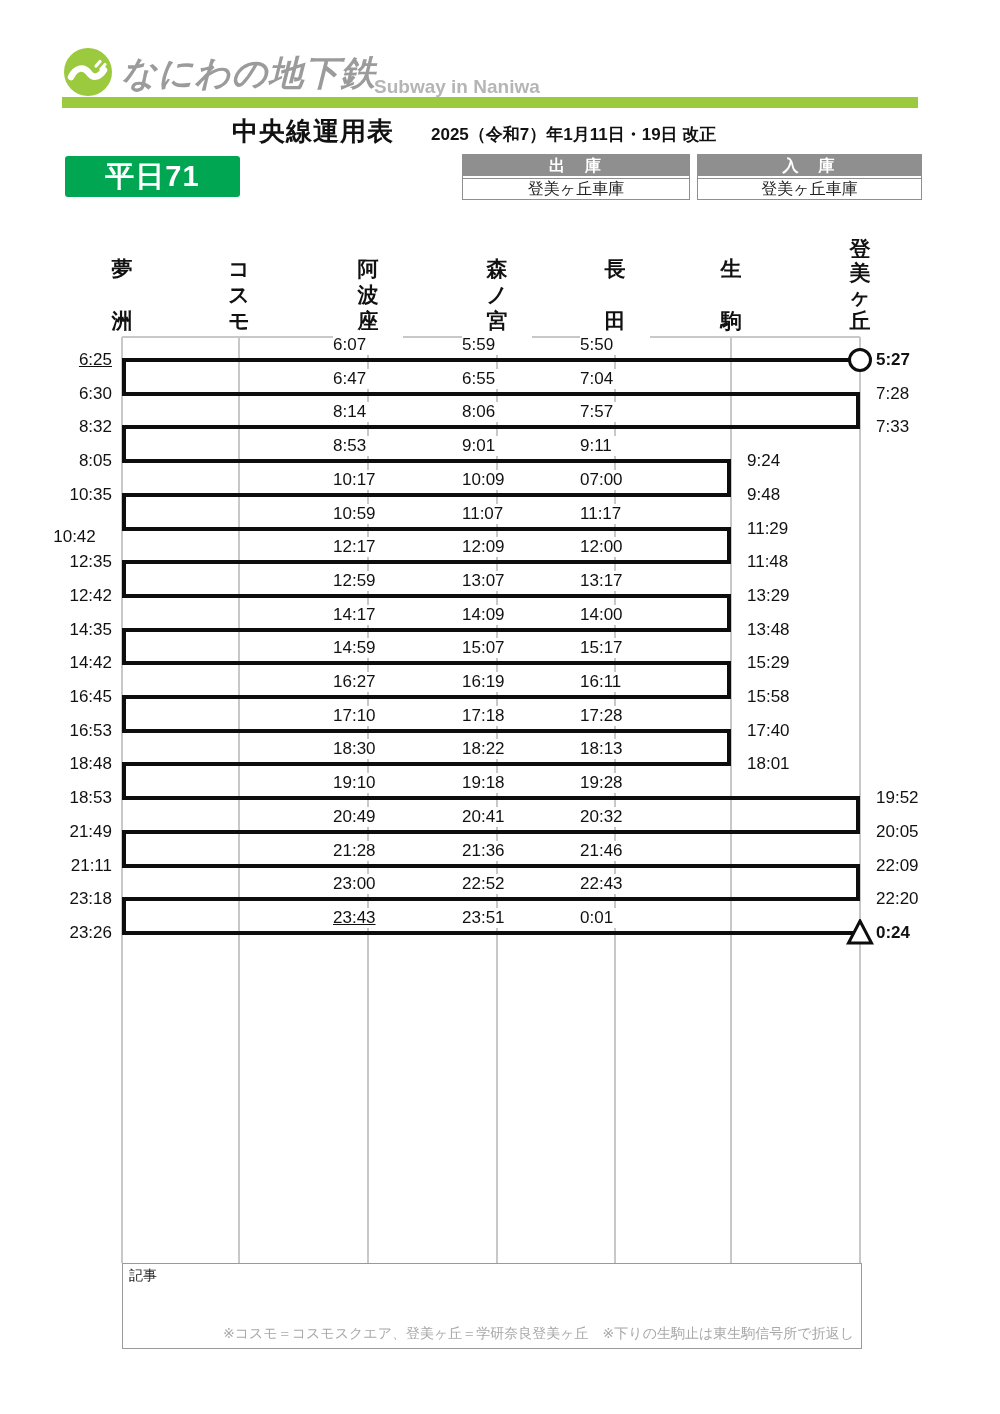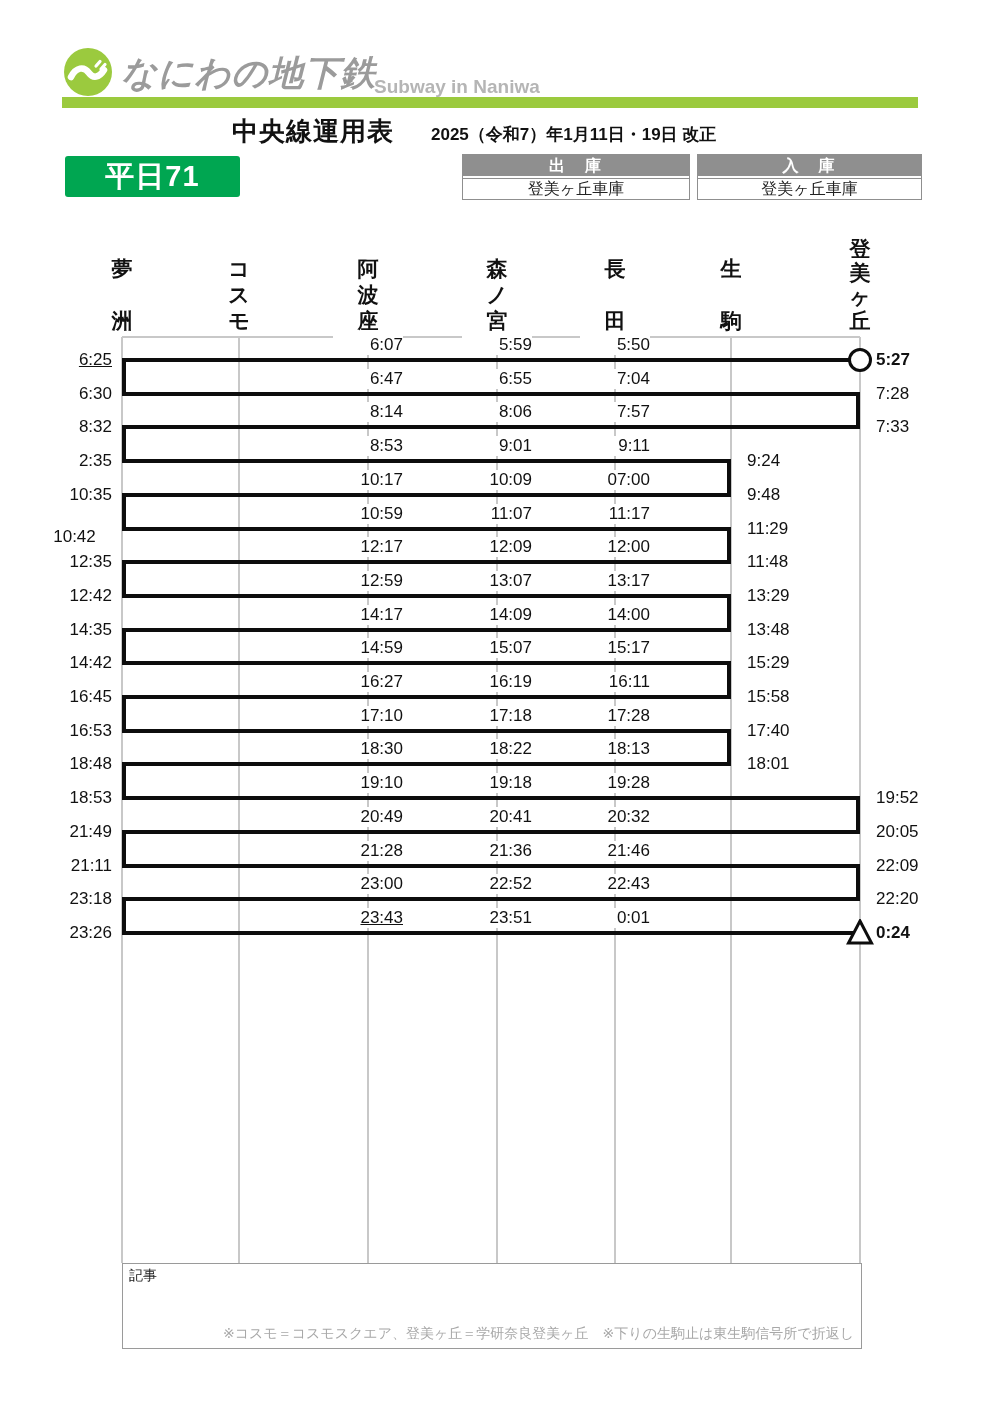--- a/index.html
+++ b/index.html
@@ -21,21 +21,21 @@
   .depot-body{height:20px;margin-top:1.5px;border-top:1.5px solid #8f8f8f;font-size:16px;line-height:20px;text-align:center;color:#222;}
   #depot-out{left:462px;width:226px;}
   #depot-in{left:697px;width:223px;}
   
   #diagram{position:absolute;left:0;top:0;width:1000px;height:1414px;}
   .grid-v{position:absolute;width:2px;background:#c8c8c8;}
   .grid-h{position:absolute;height:2px;background:#c8c8c8;}
   .run-line{position:absolute;height:4px;background:#0d0d0d;}
   .conn{position:absolute;width:4px;background:#0d0d0d;}
   .tlabel{position:absolute;font-size:17px;height:22px;line-height:22px;white-space:nowrap;color:#111;}
-  .tlabel.mid{text-align:right;background:#fff;height:20px;line-height:20px;}
+  .tlabel.mid{text-align:left;background:#fff;height:20px;line-height:20px;}
   .tlabel.bold{font-weight:bold;}
   .sym-circle{position:absolute;width:24px;height:24px;border:3px solid #0d0d0d;border-radius:50%;background:#fff;box-sizing:border-box;}
   .sym-tri{position:absolute;width:28px;height:27px;}
   .station-label{position:absolute;width:26px;display:flex;flex-direction:column;justify-content:space-between;
     font-size:21px;font-weight:bold;text-align:center;color:#111;}
   .station-label div{height:22px;line-height:22px;}
   
   #notes-box{position:absolute;left:122px;top:1263px;width:740px;height:86px;border:1.5px solid #9a9a9a;background:#fff;box-sizing:border-box;}
   #notes-label{position:absolute;left:6px;top:3px;font-size:14px;color:#222;}
   #footnote{position:absolute;right:7px;bottom:5px;font-size:14px;color:#a8a8a8;white-space:nowrap;}
@@ -128,21 +128,21 @@
       <div class="tlabel" style="left: 876px; top: 383px;">7:28</div>
       <div class="conn" style="left: 856px; top: 392px; height: 37px;"></div>
       <div class="run-line" style="left: 122px; top: 425px; width: 738px;"></div>
       <div class="tlabel" style="left: 37px; top: 416px; width: 75px; text-align: right;">8:32</div>
       <div class="tlabel mid" style="left: 333px; top: 402px; width: 70px;">8:14</div>
       <div class="tlabel mid" style="left: 462px; top: 402px; width: 70px;">8:06</div>
       <div class="tlabel mid" style="left: 580px; top: 402px; width: 70px;">7:57</div>
       <div class="tlabel" style="left: 876px; top: 416px;">7:33</div>
       <div class="conn" style="left: 122px; top: 425px; height: 38px;"></div>
       <div class="run-line" style="left: 122px; top: 459px; width: 609px;"></div>
-      <div class="tlabel" style="left: 37px; top: 450px; width: 75px; text-align: right;">2:35</div>
+      <div class="tlabel" style="left: 37px; top: 450px; width: 75px; text-align: right;">8:05</div>
       <div class="tlabel mid" style="left: 333px; top: 436px; width: 70px;">8:53</div>
       <div class="tlabel mid" style="left: 462px; top: 436px; width: 70px;">9:01</div>
       <div class="tlabel mid" style="left: 580px; top: 436px; width: 70px;">9:11</div>
       <div class="tlabel" style="left: 747px; top: 450px;">9:24</div>
       <div class="conn" style="left: 727px; top: 459px; height: 38px;"></div>
       <div class="run-line" style="left: 122px; top: 493px; width: 609px;"></div>
       <div class="tlabel" style="left: 37px; top: 484px; width: 75px; text-align: right;">10:35</div>
       <div class="tlabel mid" style="left: 333px; top: 470px; width: 70px;">10:17</div>
       <div class="tlabel mid" style="left: 462px; top: 470px; width: 70px;">10:09</div>
       <div class="tlabel mid" style="left: 580px; top: 470px; width: 70px;">07:00</div>

